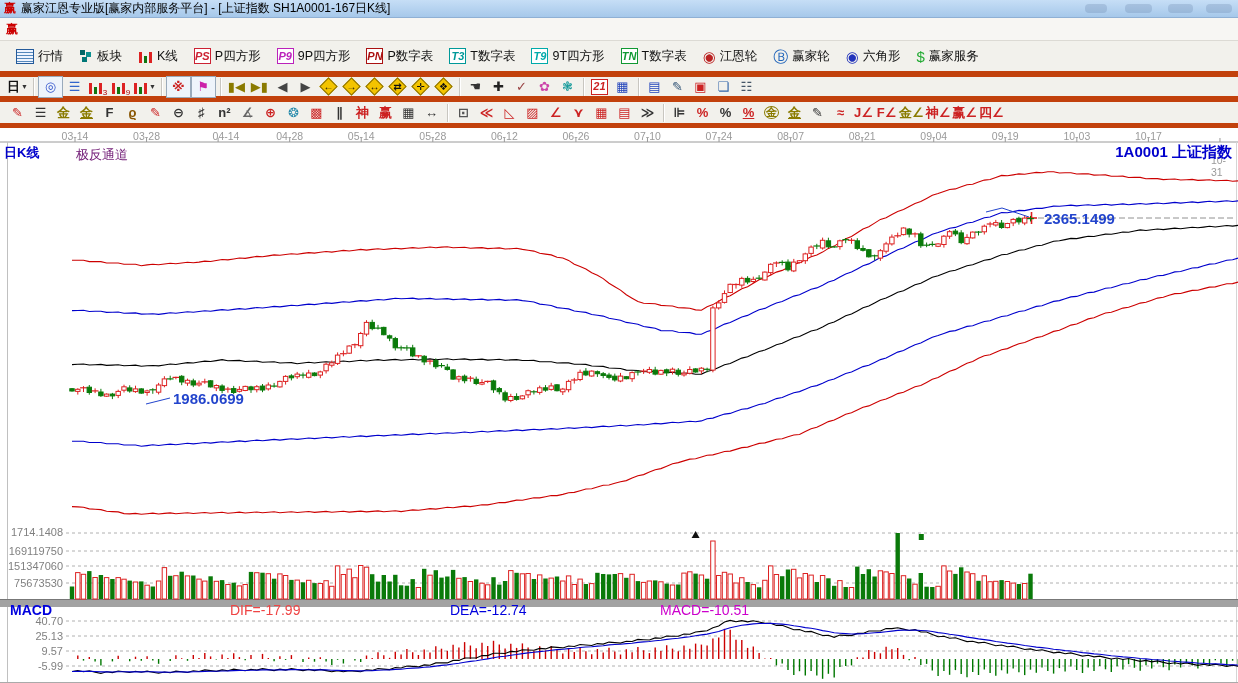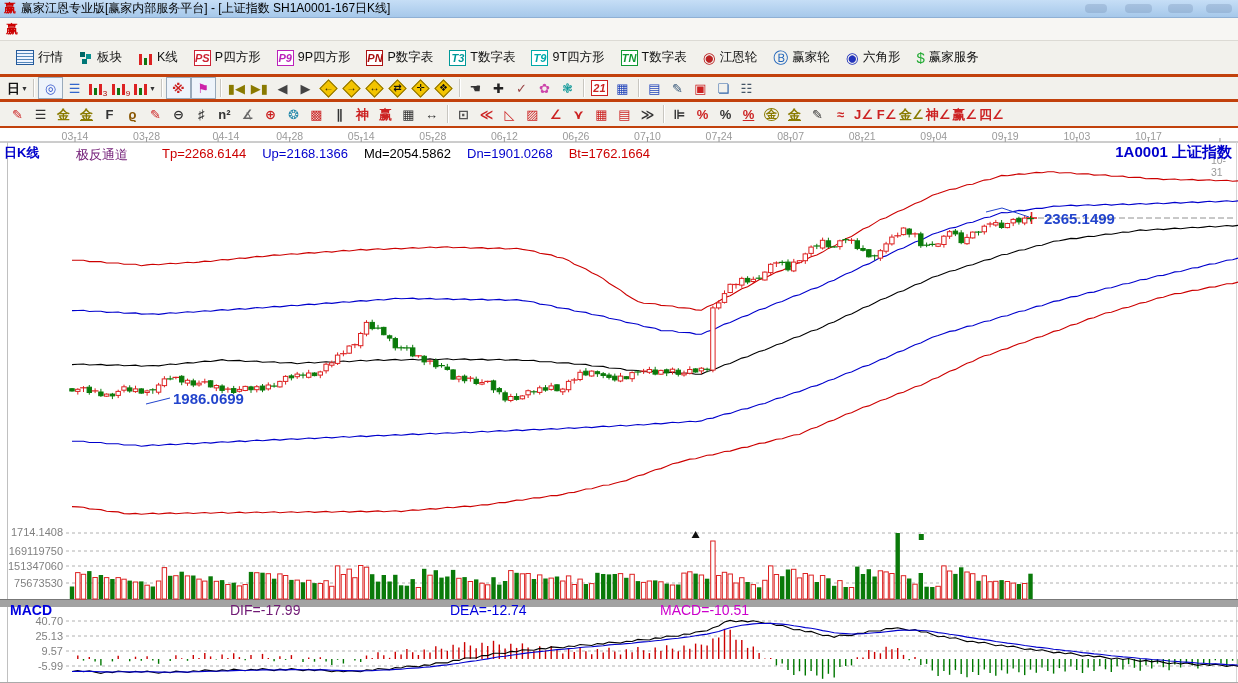--- a/index.html
+++ b/index.html
@@ -4,21 +4,21 @@
 <style>
   html,body{margin:0;padding:0;width:1238px;height:683px;overflow:hidden;
     font-family:"Liberation Sans","DejaVu Sans",sans-serif;background:#fff;}
   .titlebar{height:18px;background:linear-gradient(#c6def6,#a6c8ea);display:flex;align-items:center;
     padding:0 4px;font-size:12px;color:#000;position:relative;border-bottom:1px solid #8fb0d4;box-sizing:border-box;}
   .appicon{color:#c00;font-weight:bold;font-size:12px;margin-right:5px;}
   .art{position:absolute;top:4px;height:9px;border-radius:4px;background:rgba(80,110,150,.22);}
   .menubar{height:22px;background:#f7f6f3;display:flex;align-items:center;border-bottom:1px solid #dcdad4;}
   .menubar .appicon{margin:0 8px 0 6px;}
   .mitem{font-size:13px;color:#111;padding:0 10px;cursor:default;}
-  .tb{background:#f2f1ec;display:flex;align-items:center;box-sizing:border-box;border-bottom:3px solid #c2410c;}
+  .tb{background:#f2f1ec;display:flex;align-items:center;box-sizing:border-box;border-bottom:6px solid #c2410c;}
   .tb1{height:36px;padding-left:8px;}
   .t1item{display:flex;align-items:center;gap:4px;padding:0 8px;height:28px;font-size:12.5px;color:#111;}
   .badge{display:inline-flex;align-items:center;justify-content:center;width:15px;height:14px;
     border:1px solid;font-size:11px;font-weight:bold;background:#fff;font-style:italic;}
   .glyph15{font-size:15px;line-height:1;}
   .icon-grid{width:16px;height:13px;border:1px solid #245a9a;
     background:repeating-linear-gradient(to bottom,#eef4ff 0 2px,#5588bb 2px 3px);}
   .icon-blocks{width:14px;height:14px;position:relative;}
   .icon-blocks i{position:absolute;width:5px;height:5px;background:#0a8080;}
   .icon-blocks i:nth-child(1){left:1px;top:1px;background:#066;}
@@ -1170,37 +1170,30 @@
       <span class="axisdate" style="left: 862.16px;">08-21</span>
       <span class="axisdate" style="left: 933.72px;">09-04</span>
       <span class="axisdate" style="left: 1005.28px;">09-19</span>
       <span class="axisdate" style="left: 1076.84px;">10-03</span>
       <span class="axisdate" style="left: 1148.4px;">10-17</span>
       <span class="axisdate" style="left: 1219.96px; margin-top: 24px;">10-31</span>
     </div>
 
   <span class="panel-label">日K线</span>
   <span class="ind-label">极反通道</span>
-  <span class="params" id="params">
-      <span style="color: rgb(204, 0, 0); font-weight: normal;">Tp=2268.6144</span>
-      <span style="color: rgb(0, 0, 204); font-weight: normal;">Up=2168.1366</span>
-      <span style="color: rgb(0, 0, 0); font-weight: normal;">Md=2054.5862</span>
-      <span style="color: rgb(0, 0, 204); font-weight: normal;">Dn=1901.0268</span>
-      <span style="color: rgb(204, 0, 0); font-weight: normal;">Bt=1762.1664</span>
-    </span>
   <span class="symbol">1A0001  上证指数</span>
 
   <span class="lbl" style="top:398px">1714.1408</span>
   <span class="lbl" style="top:417px">169119750</span>
   <span class="lbl" style="top:432px">151347060</span>
   <span class="lbl" style="top:449px">75673530</span>
 
   <div class="macdhead">
     <span style="left:10px;color:#0000dd;font-weight:bold">MACD</span>
-    <span style="left:230px;color:#701a75">DIF=-17.99</span>
+    <span style="left:230px;color:#ef4444">DIF=-17.99</span>
     <span style="left:450px;color:#0000dd">DEA=-12.74</span>
     <span style="left:660px;color:#cc00cc">MACD=-10.51</span>
   </div>
   <span class="lbl" style="top:487px">40.70</span>
   <span class="lbl" style="top:502px">25.13</span>
   <span class="lbl" style="top:517px">9.57</span>
   <span class="lbl" style="top:532px">-5.99</span>
 </div>
 
 </body></html>

